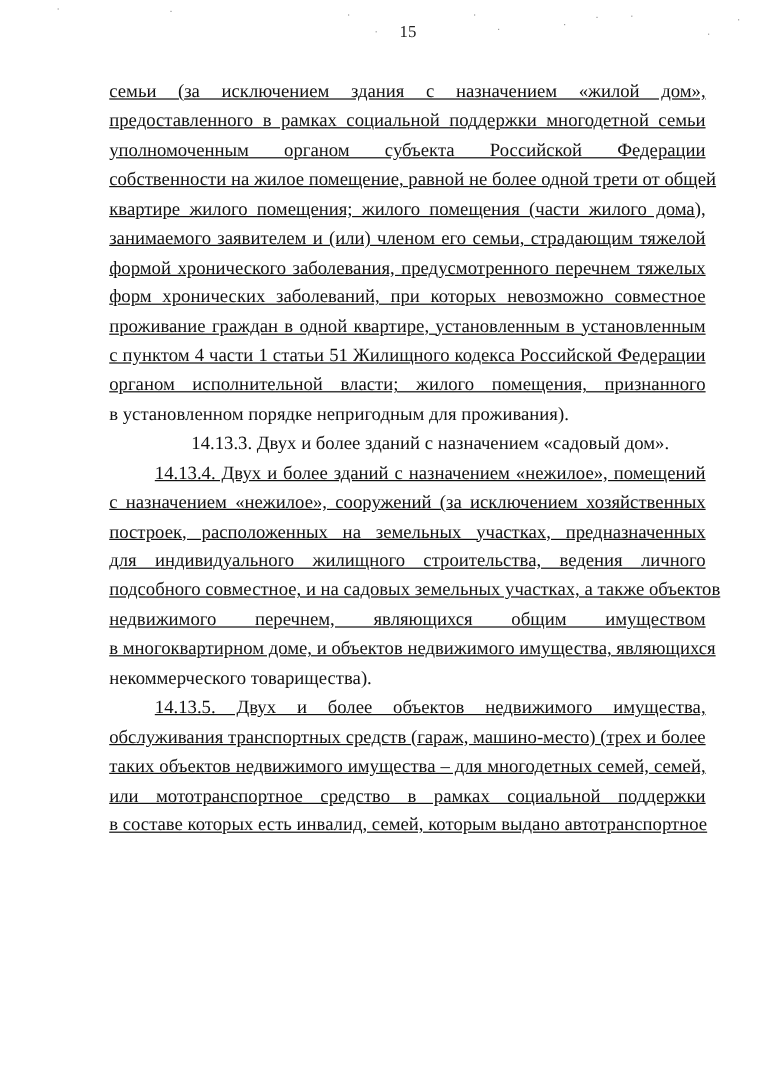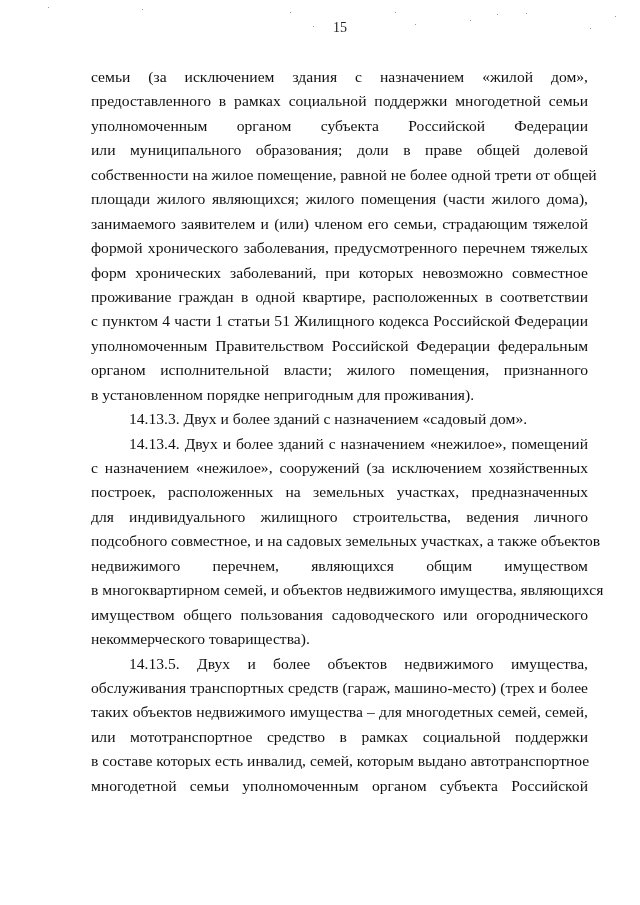--- a/index.html
+++ b/index.html
@@ -33,67 +33,65 @@
       line-height: 24.45px;
     }
     .line {
       display: block;
       white-space: nowrap;
       height: 24.45px;
     }
     .line.justify {
       text-align: justify;
       text-align-last: justify;
+      text-decoration: underline;
     }
     .line.indent {
       padding-left: 38px;
+      text-align: center;
     }
     .speck {
       position: absolute;
       background: #999;
       width: 1px;
       height: 1px;
     }
   </style>
 </head>
 <body>
 
 <div class="page-number">15</div>
 
 <div class="content" id="content">
     <span class="line justify">семьи (за исключением здания с назначением «жилой дом»,</span>
     <span class="line justify">предоставленного в рамках социальной поддержки многодетной семьи</span>
     <span class="line justify">уполномоченным органом субъекта Российской Федерации</span>
-    <span class="line justify">или муниципального образования; доли в праве общей долевой</span>
     <span class="line justify">собственности на жилое помещение, равной не более одной трети от общей</span>
-    <span class="line justify">площади жилого являющихся; жилого помещения (части жилого дома),</span>
+    <span class="line justify">квартире жилого помещения; жилого помещения (части жилого дома),</span>
     <span class="line justify">занимаемого заявителем и (или) членом его семьи, страдающим тяжелой</span>
     <span class="line justify">формой хронического заболевания, предусмотренного перечнем тяжелых</span>
     <span class="line justify">форм хронических заболеваний, при которых невозможно совместное</span>
-    <span class="line justify">проживание граждан в одной квартире, расположенных в соответствии</span>
+    <span class="line justify">проживание граждан в одной квартире, установленным в установленным</span>
     <span class="line justify">с пунктом 4 части 1 статьи 51 Жилищного кодекса Российской Федерации</span>
-    <span class="line justify">уполномоченным Правительством Российской Федерации федеральным</span>
     <span class="line justify">органом исполнительной власти; жилого помещения, признанного</span>
     <span class="line">в установленном порядке непригодным для проживания).</span>
     <span class="line indent">14.13.3. Двух и более зданий с назначением «садовый дом».</span>
     <span class="line justify indent">14.13.4. Двух и более зданий с назначением «нежилое», помещений</span>
     <span class="line justify">с назначением «нежилое», сооружений (за исключением хозяйственных</span>
     <span class="line justify">построек, расположенных на земельных участках, предназначенных</span>
     <span class="line justify">для индивидуального жилищного строительства, ведения личного</span>
     <span class="line justify">подсобного совместное, и на садовых земельных участках, а также объектов</span>
     <span class="line justify">недвижимого перечнем, являющихся общим имуществом</span>
-    <span class="line justify">в многоквартирном семей, и объектов недвижимого имущества, являющихся</span>
-    <span class="line justify">имуществом общего пользования садоводческого или огороднического</span>
+    <span class="line justify">в многоквартирном доме, и объектов недвижимого имущества, являющихся</span>
     <span class="line">некоммерческого товарищества).</span>
     <span class="line justify indent">14.13.5. Двух и более объектов недвижимого имущества,</span>
     <span class="line justify">обслуживания транспортных средств (гараж, машино-место) (трех и более</span>
     <span class="line justify">таких объектов недвижимого имущества – для многодетных семей, семей,</span>
     <span class="line justify">или мототранспортное средство в рамках социальной поддержки</span>
     <span class="line justify">в составе которых есть инвалид, семей, которым выдано автотранспортное</span>
-    <span class="line justify">многодетной семьи уполномоченным органом субъекта Российской</span>
   </div>
 
 <div class="speck" style="left:48px;top:7px;"></div>
 <div class="speck" style="left:142px;top:9px;"></div>
 <div class="speck" style="left:290px;top:12px;"></div>
 <div class="speck" style="left:313px;top:26px;"></div>
 <div class="speck" style="left:395px;top:12px;"></div>
 <div class="speck" style="left:415px;top:24px;"></div>
 <div class="speck" style="left:470px;top:20px;"></div>
 <div class="speck" style="left:497px;top:14px;"></div>

